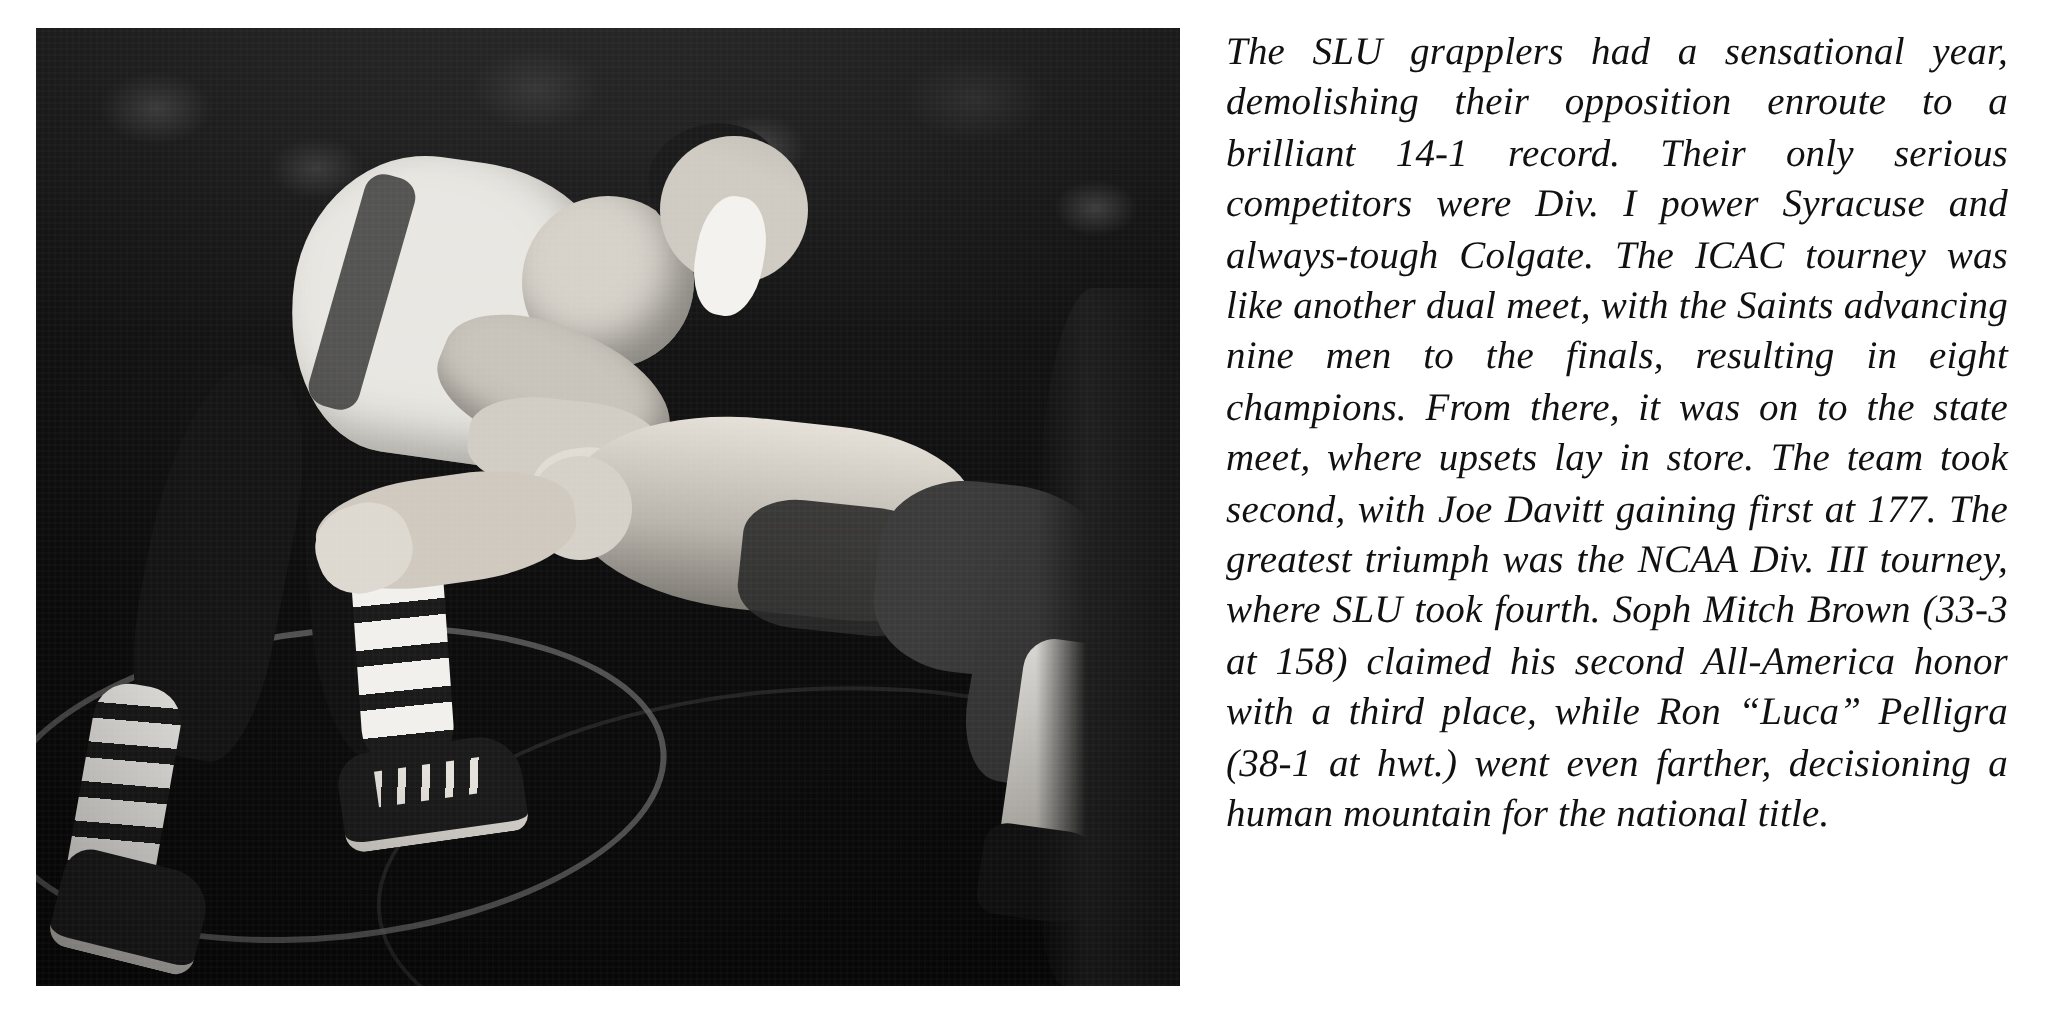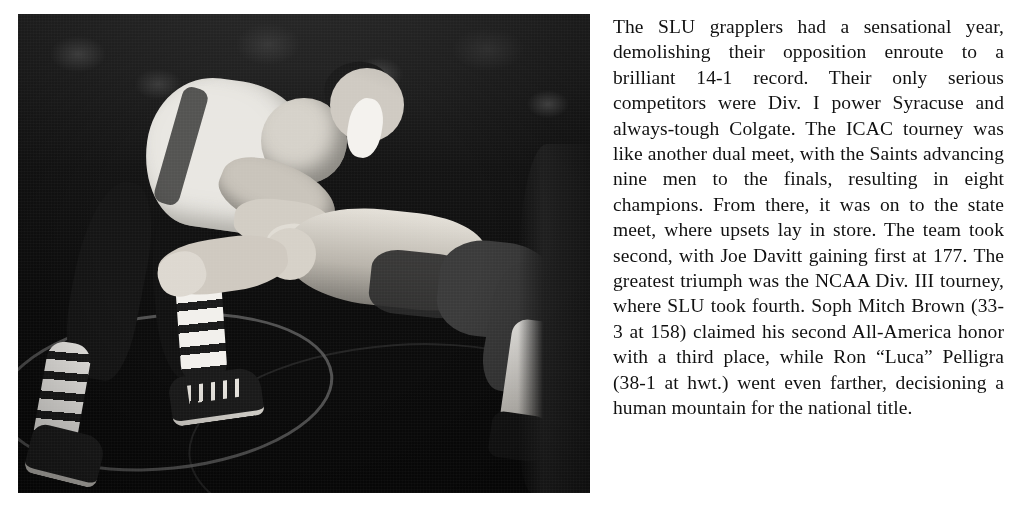--- a/index.html
+++ b/index.html
@@ -384,20 +384,21 @@
   .body-copy {
     font-family: "Liberation Serif", serif;
     font-size: 19.5px;
     line-height: 25.4px;
     color: #111111;
     text-align: justify;
     text-justify: inter-word;
     hyphens: manual;
     margin: 0;
     letter-spacing: 0.1px;
+    font-style: italic;
   }
 </style>
 </head>
 <body>
 
 <div class="page">
 
   <div class="photo-col">
     <div class="photo">
       <div class="bg-crowd"></div>

